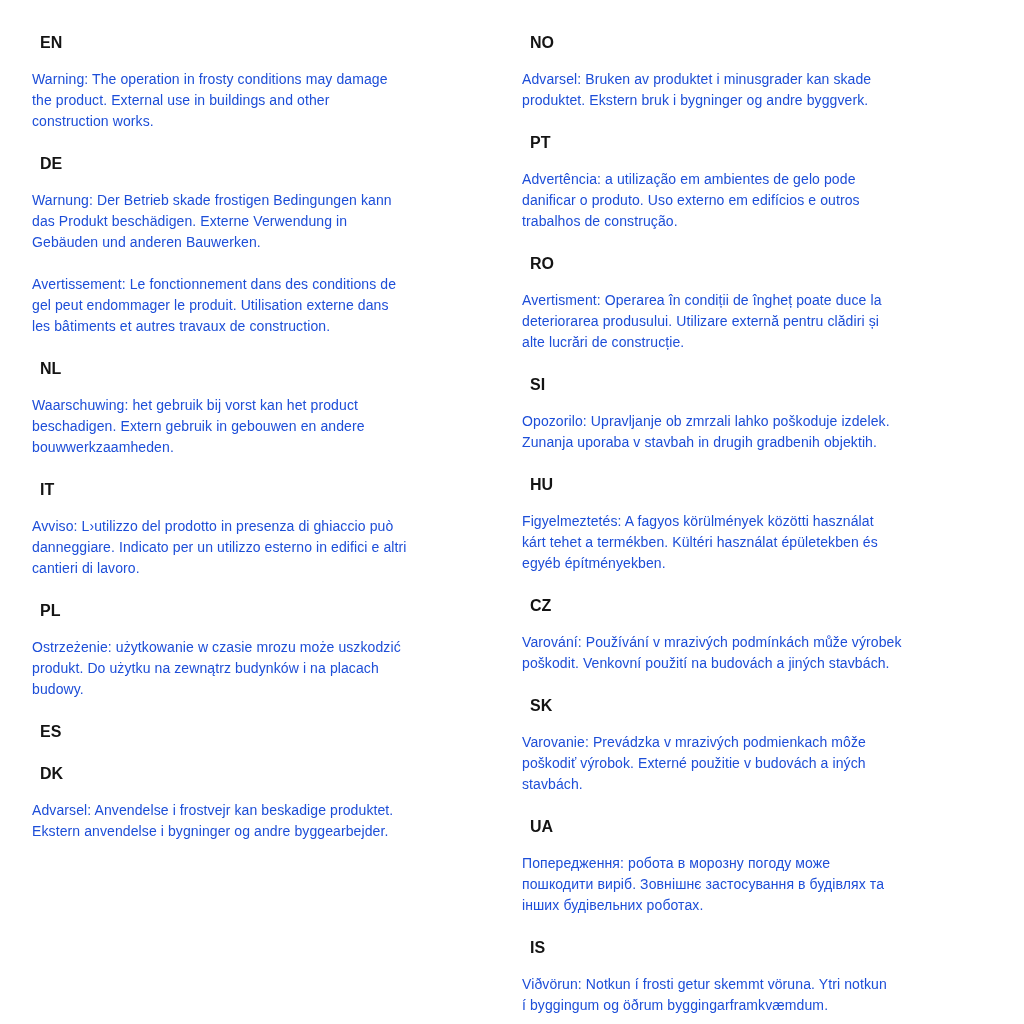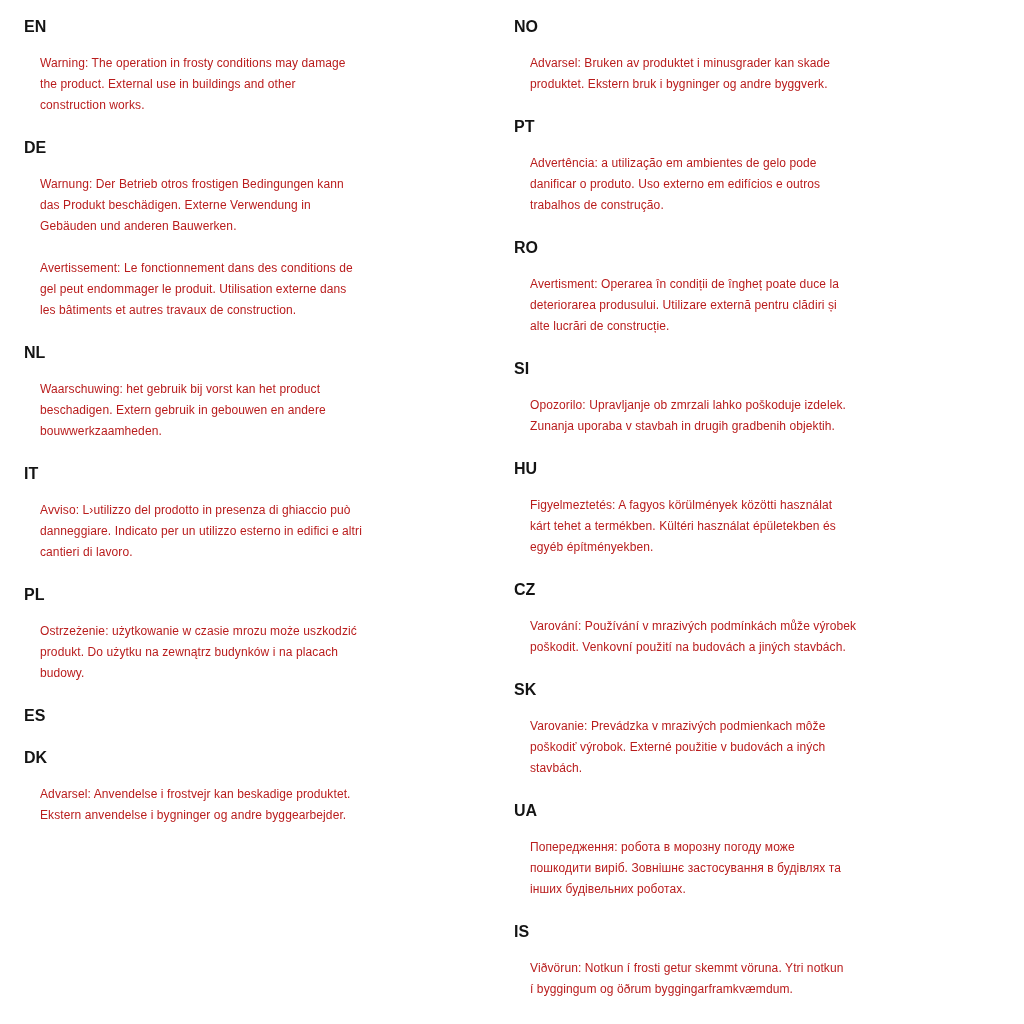--- a/index.html
+++ b/index.html
@@ -28,46 +28,46 @@
   .col-left  { left: 24px;  }
   .col-right { left: 514px; }
   .lang-section {
     margin: 0 0 21px 0;
   }
   .lang-code {
     font-size: 16px;
     line-height: 21px;
     font-weight: 700;
     color: #141414;
-    margin: 0;
+    margin: 16px;
   }
   .lang-text {
-    font-size: 12px;
+    font-size: 14px;
     line-height: 21px;
-    margin: 16px;
-    color: #b91c1c;
+    margin: 8px;
+    color: #1d4ed8;
     white-space: pre-line;
     letter-spacing: 0.1px;
   }
 </style>
 </head>
 <body>
 
 <div class="page">
   <div class="col col-left" id="col-left">
   <div class="lang-section">
     <div class="lang-code">EN</div>
     <div class="lang-text">Warning: The operation in frosty conditions may damage
 the product. External use in buildings and other
 construction works.</div>
   </div>
 
   <div class="lang-section">
     <div class="lang-code">DE</div>
-    <div class="lang-text">Warnung: Der Betrieb otros frostigen Bedingungen kann
+    <div class="lang-text">Warnung: Der Betrieb skade frostigen Bedingungen kann
 das Produkt beschädigen. Externe Verwendung in
 Gebäuden und anderen Bauwerken.</div>
   </div>
 
   <div class="lang-section">
     <div class="lang-text">Avertissement: Le fonctionnement dans des conditions de
 gel peut endommager le produit. Utilisation externe dans
 les bâtiments et autres travaux de construction.</div>
   </div>
 

